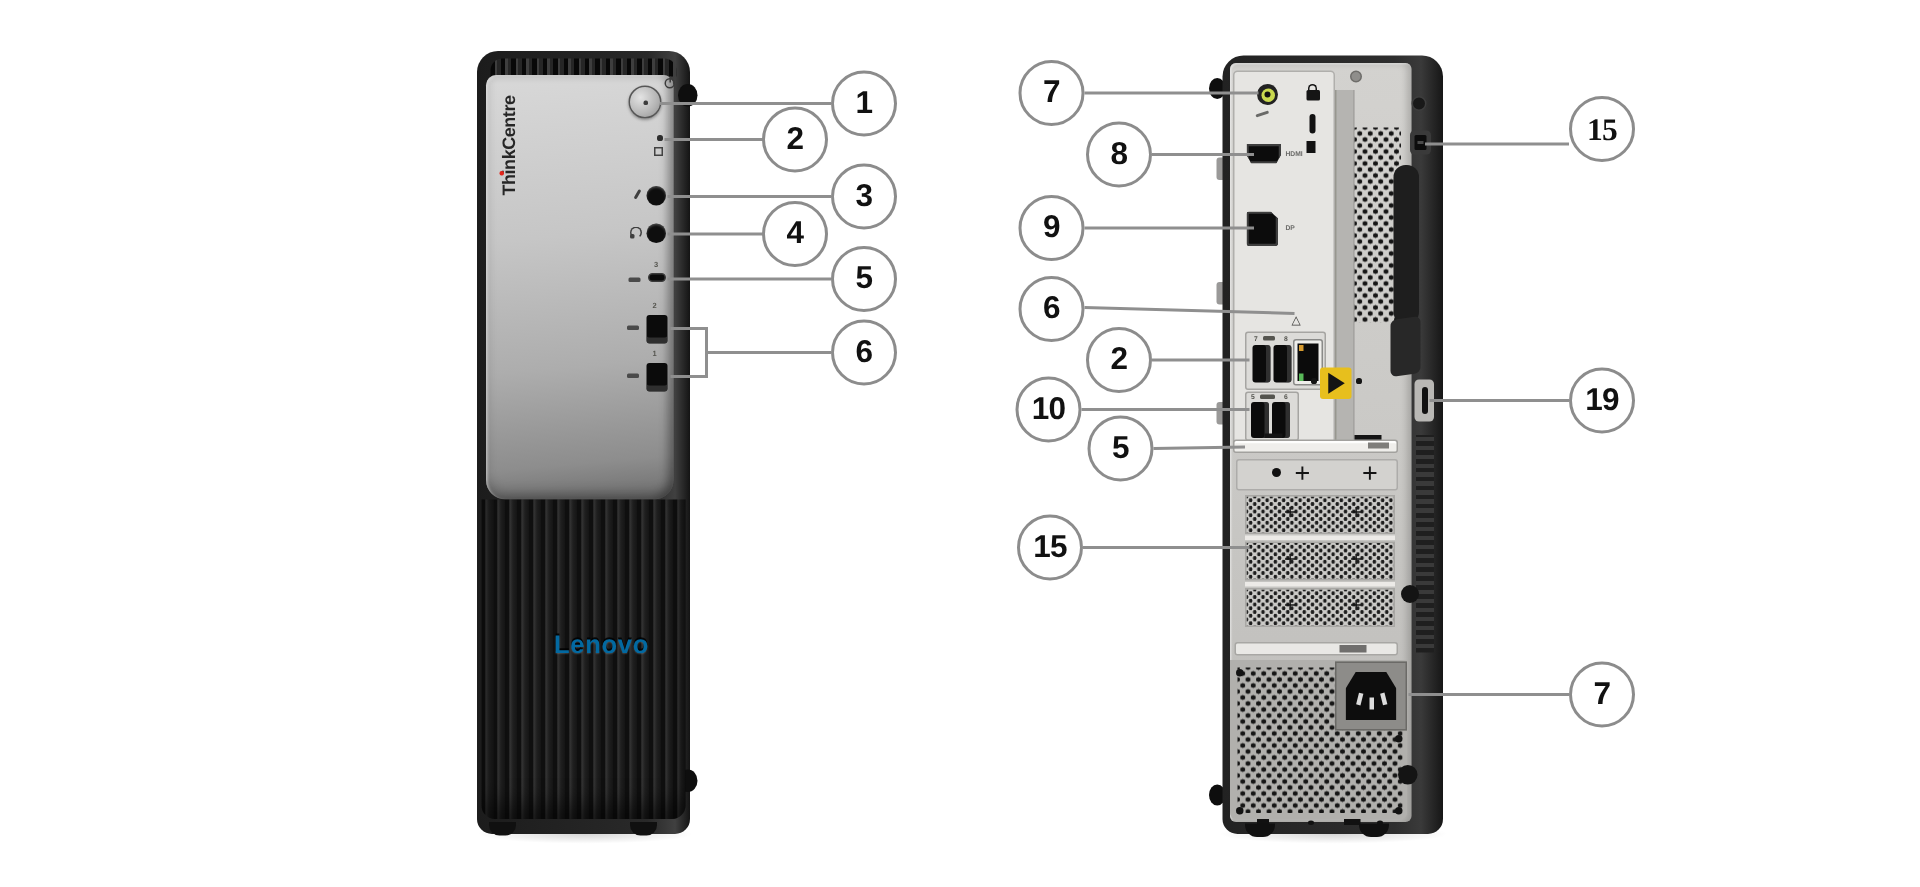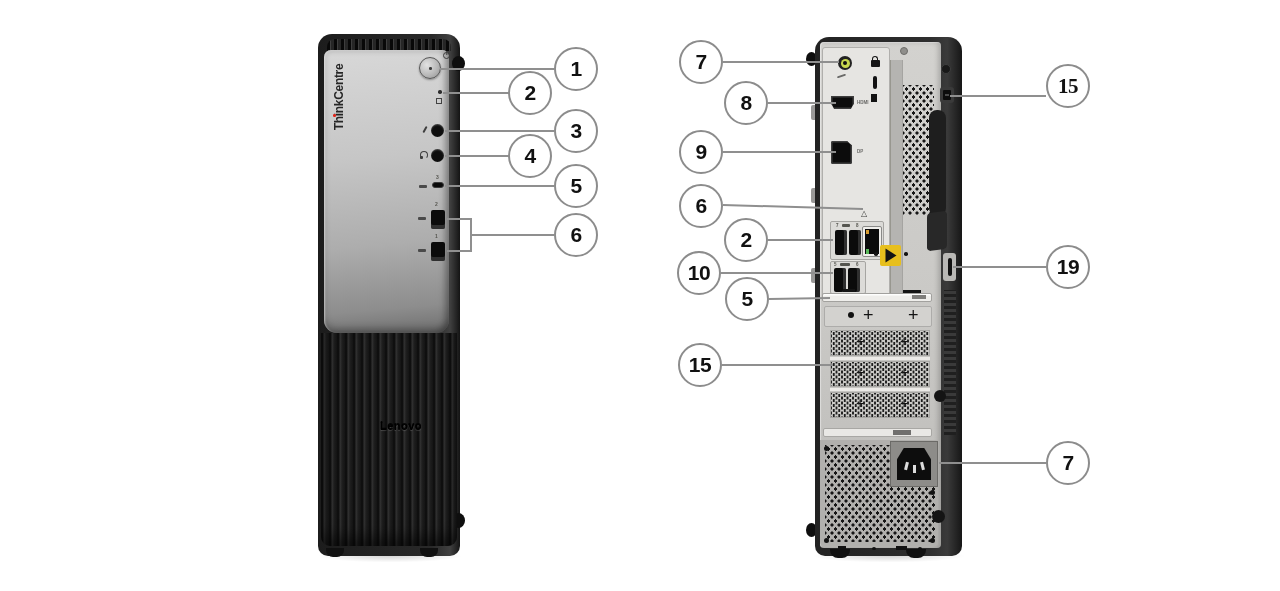--- a/index.html
+++ b/index.html
@@ -97,22 +97,22 @@
     <div class="abs" style="left:431px;top:210px;width:14px;height:19px;background:#0b0b0b;border-radius:2px;
                 box-shadow:inset 0 -4px 0 rgba(90,90,90,.45);"></div>
 
     <div class="abs micro" style="left:435px;top:234px;">1</div>
     <div class="abs" style="left:418px;top:249px;width:8px;height:3px;background:#4a4a4a;border-radius:1px;"></div>
     <div class="abs" style="left:431px;top:242px;width:14px;height:19px;background:#0b0b0b;border-radius:2px;
                 box-shadow:inset 0 -4px 0 rgba(90,90,90,.45);"></div>
 
     <div class="abs ribs" style="left:321px;top:333px;width:136px;height:213px;border-radius:0 0 9px 9px;
                 box-shadow:inset 0 -10px 14px rgba(0,0,0,.5);"></div>
-    <div class="abs" style="left:356px;top:420px;width:90px;height:22px;text-align:center;font-size:11px;
-                font-weight:700;color:#000000;letter-spacing:.5px;
+    <div class="abs" style="left:356px;top:420px;width:90px;height:22px;text-align:center;font-size:17px;
+                font-weight:700;color:#0369a1;letter-spacing:.5px;
                 text-shadow:0 -1px 0 rgba(0,0,0,.85),0 1px 1px rgba(255,255,255,.18);">
       <span>Lenovo</span>
     </div>
 
     <div class="abs" style="left:326px;top:548px;width:18px;height:9px;background:#101010;border-radius:0 0 7px 7px;"></div>
     <div class="abs" style="left:420px;top:548px;width:18px;height:9px;background:#101010;border-radius:0 0 7px 7px;"></div>
   </div>
 
   <div class="grp">
 

